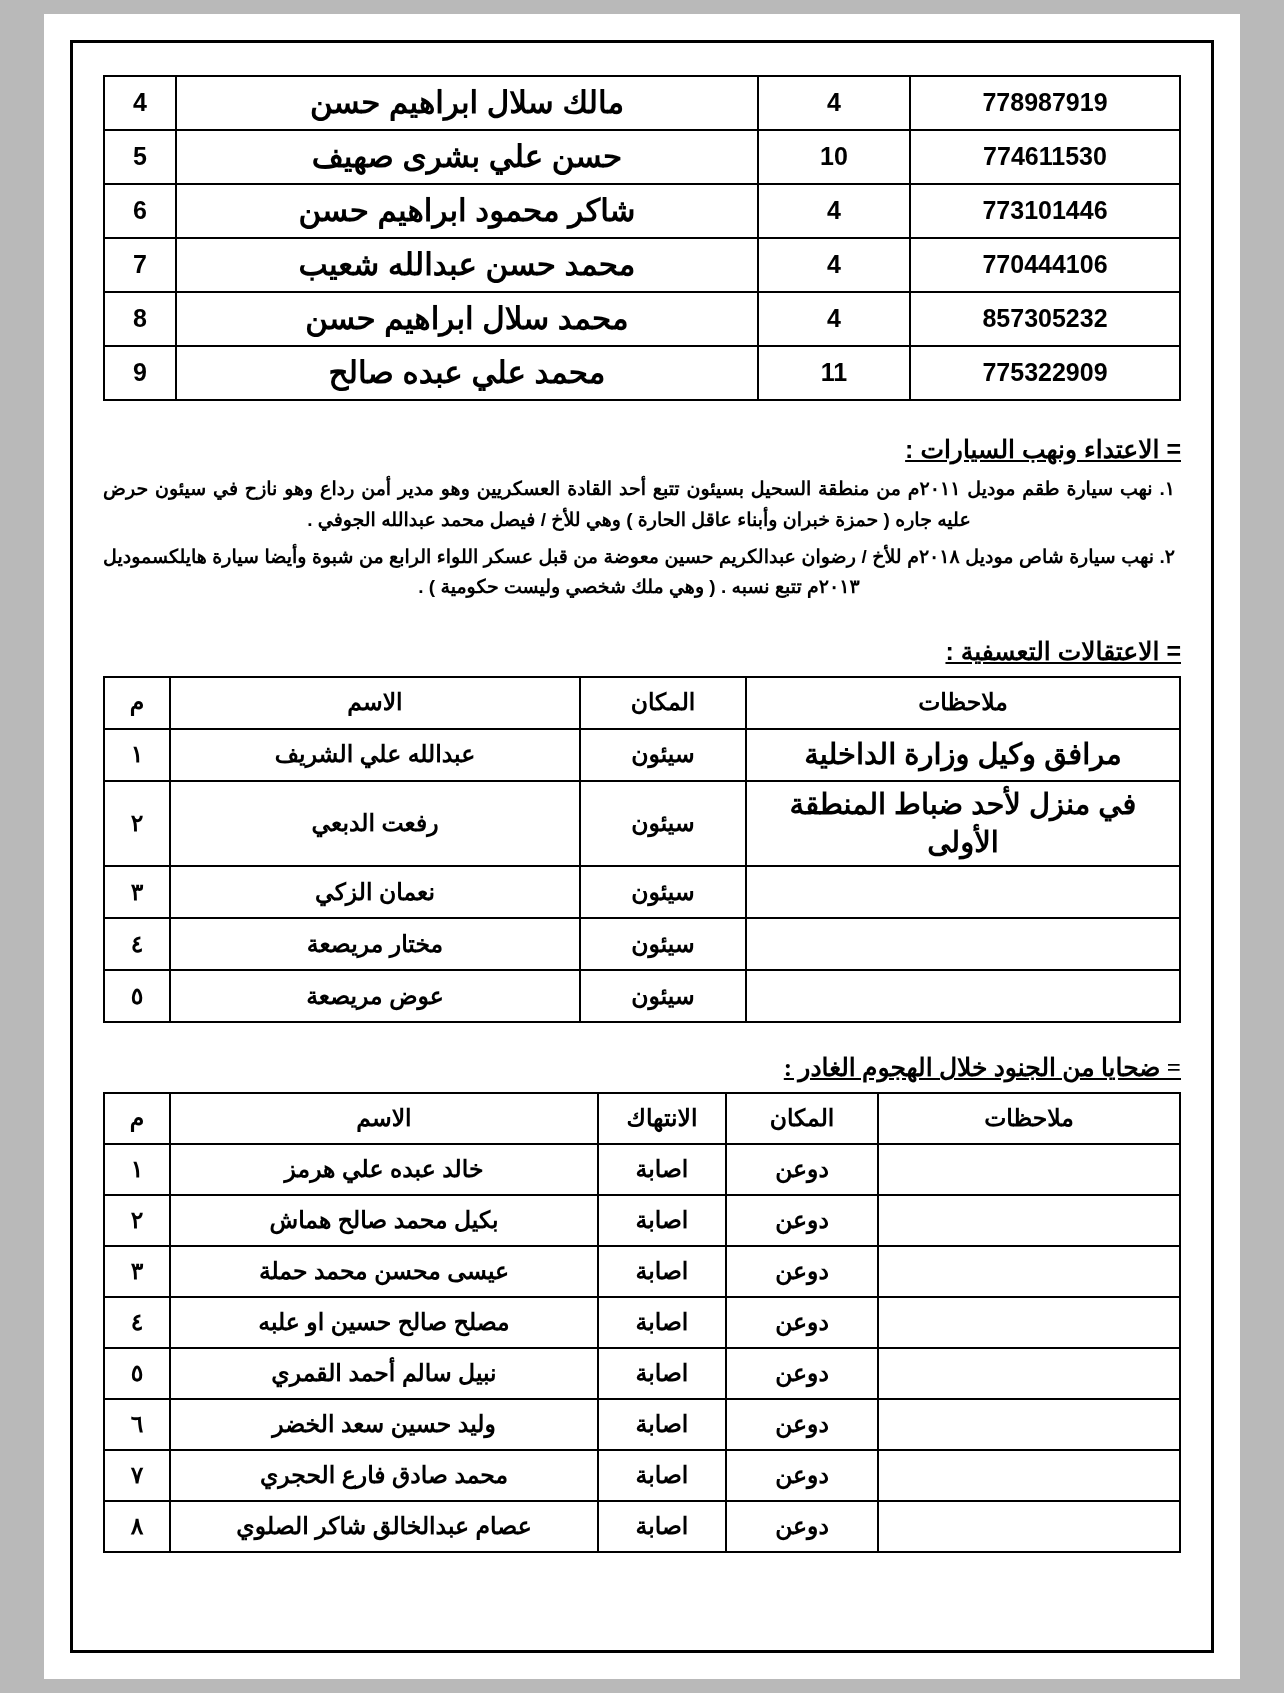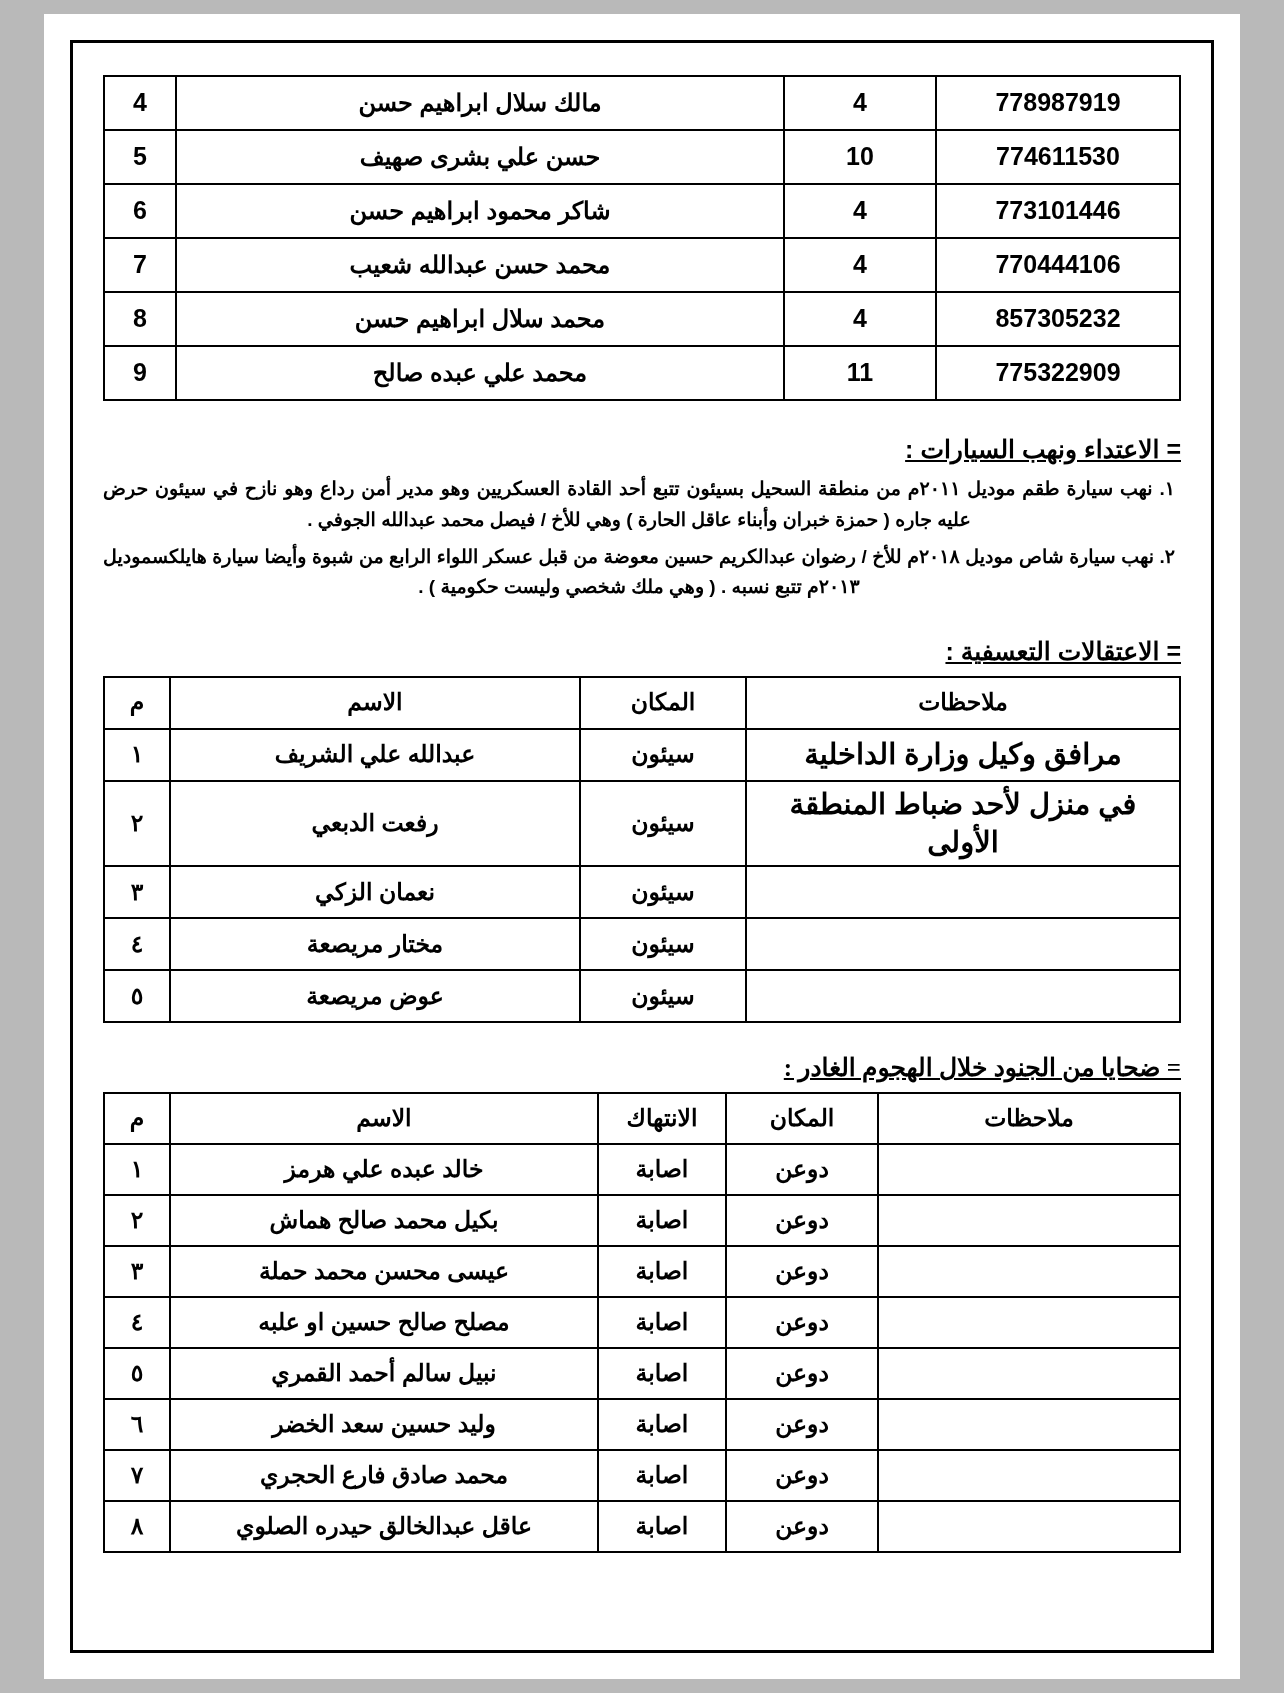--- a/index.html
+++ b/index.html
@@ -50,23 +50,23 @@
     color: #000;
     text-align: center;
     vertical-align: middle;
     line-height: 1.35;
   }
 
   
   .t-top { margin-top: 2px; }
   .t-top td { height: 44px; font-size: 25px; }
   .t-top .c-idx   { width: 72px; }
-  .t-top .c-name  { width: auto; font-size: 24px; }
+  .t-top .c-name  { width: auto; font-size: 31px; }
   .t-top .c-num   { width: 152px; }
-  .t-top .c-phone { width: 244px; }
+  .t-top .c-phone { width: 270px; }
 
   .section-head {
     text-align: right;
     font-size: 25px;
     font-weight: bold;
     margin: 34px 0 10px 0;
     text-decoration: underline;
     color: #000;
     direction: rtl;
   }
@@ -285,21 +285,21 @@
               <td class="c-note"></td>
               <td class="c-place">دوعن</td>
               <td class="c-viol">اصابة</td>
               <td class="c-name">محمد صادق فارع الحجري</td>
               <td class="c-idx">٧</td>
             </tr>
             <tr>
               <td class="c-note"></td>
               <td class="c-place">دوعن</td>
               <td class="c-viol">اصابة</td>
-              <td class="c-name">عاقل عبدالخالق حيدره الصلوي</td>
+              <td class="c-name">عصام عبدالخالق شاكر الصلوي</td>
               <td class="c-idx">٨</td>
             </tr>
           </tbody>
       </table>
 
     </div>
   </div>
 </div>
 
 </body></html>

